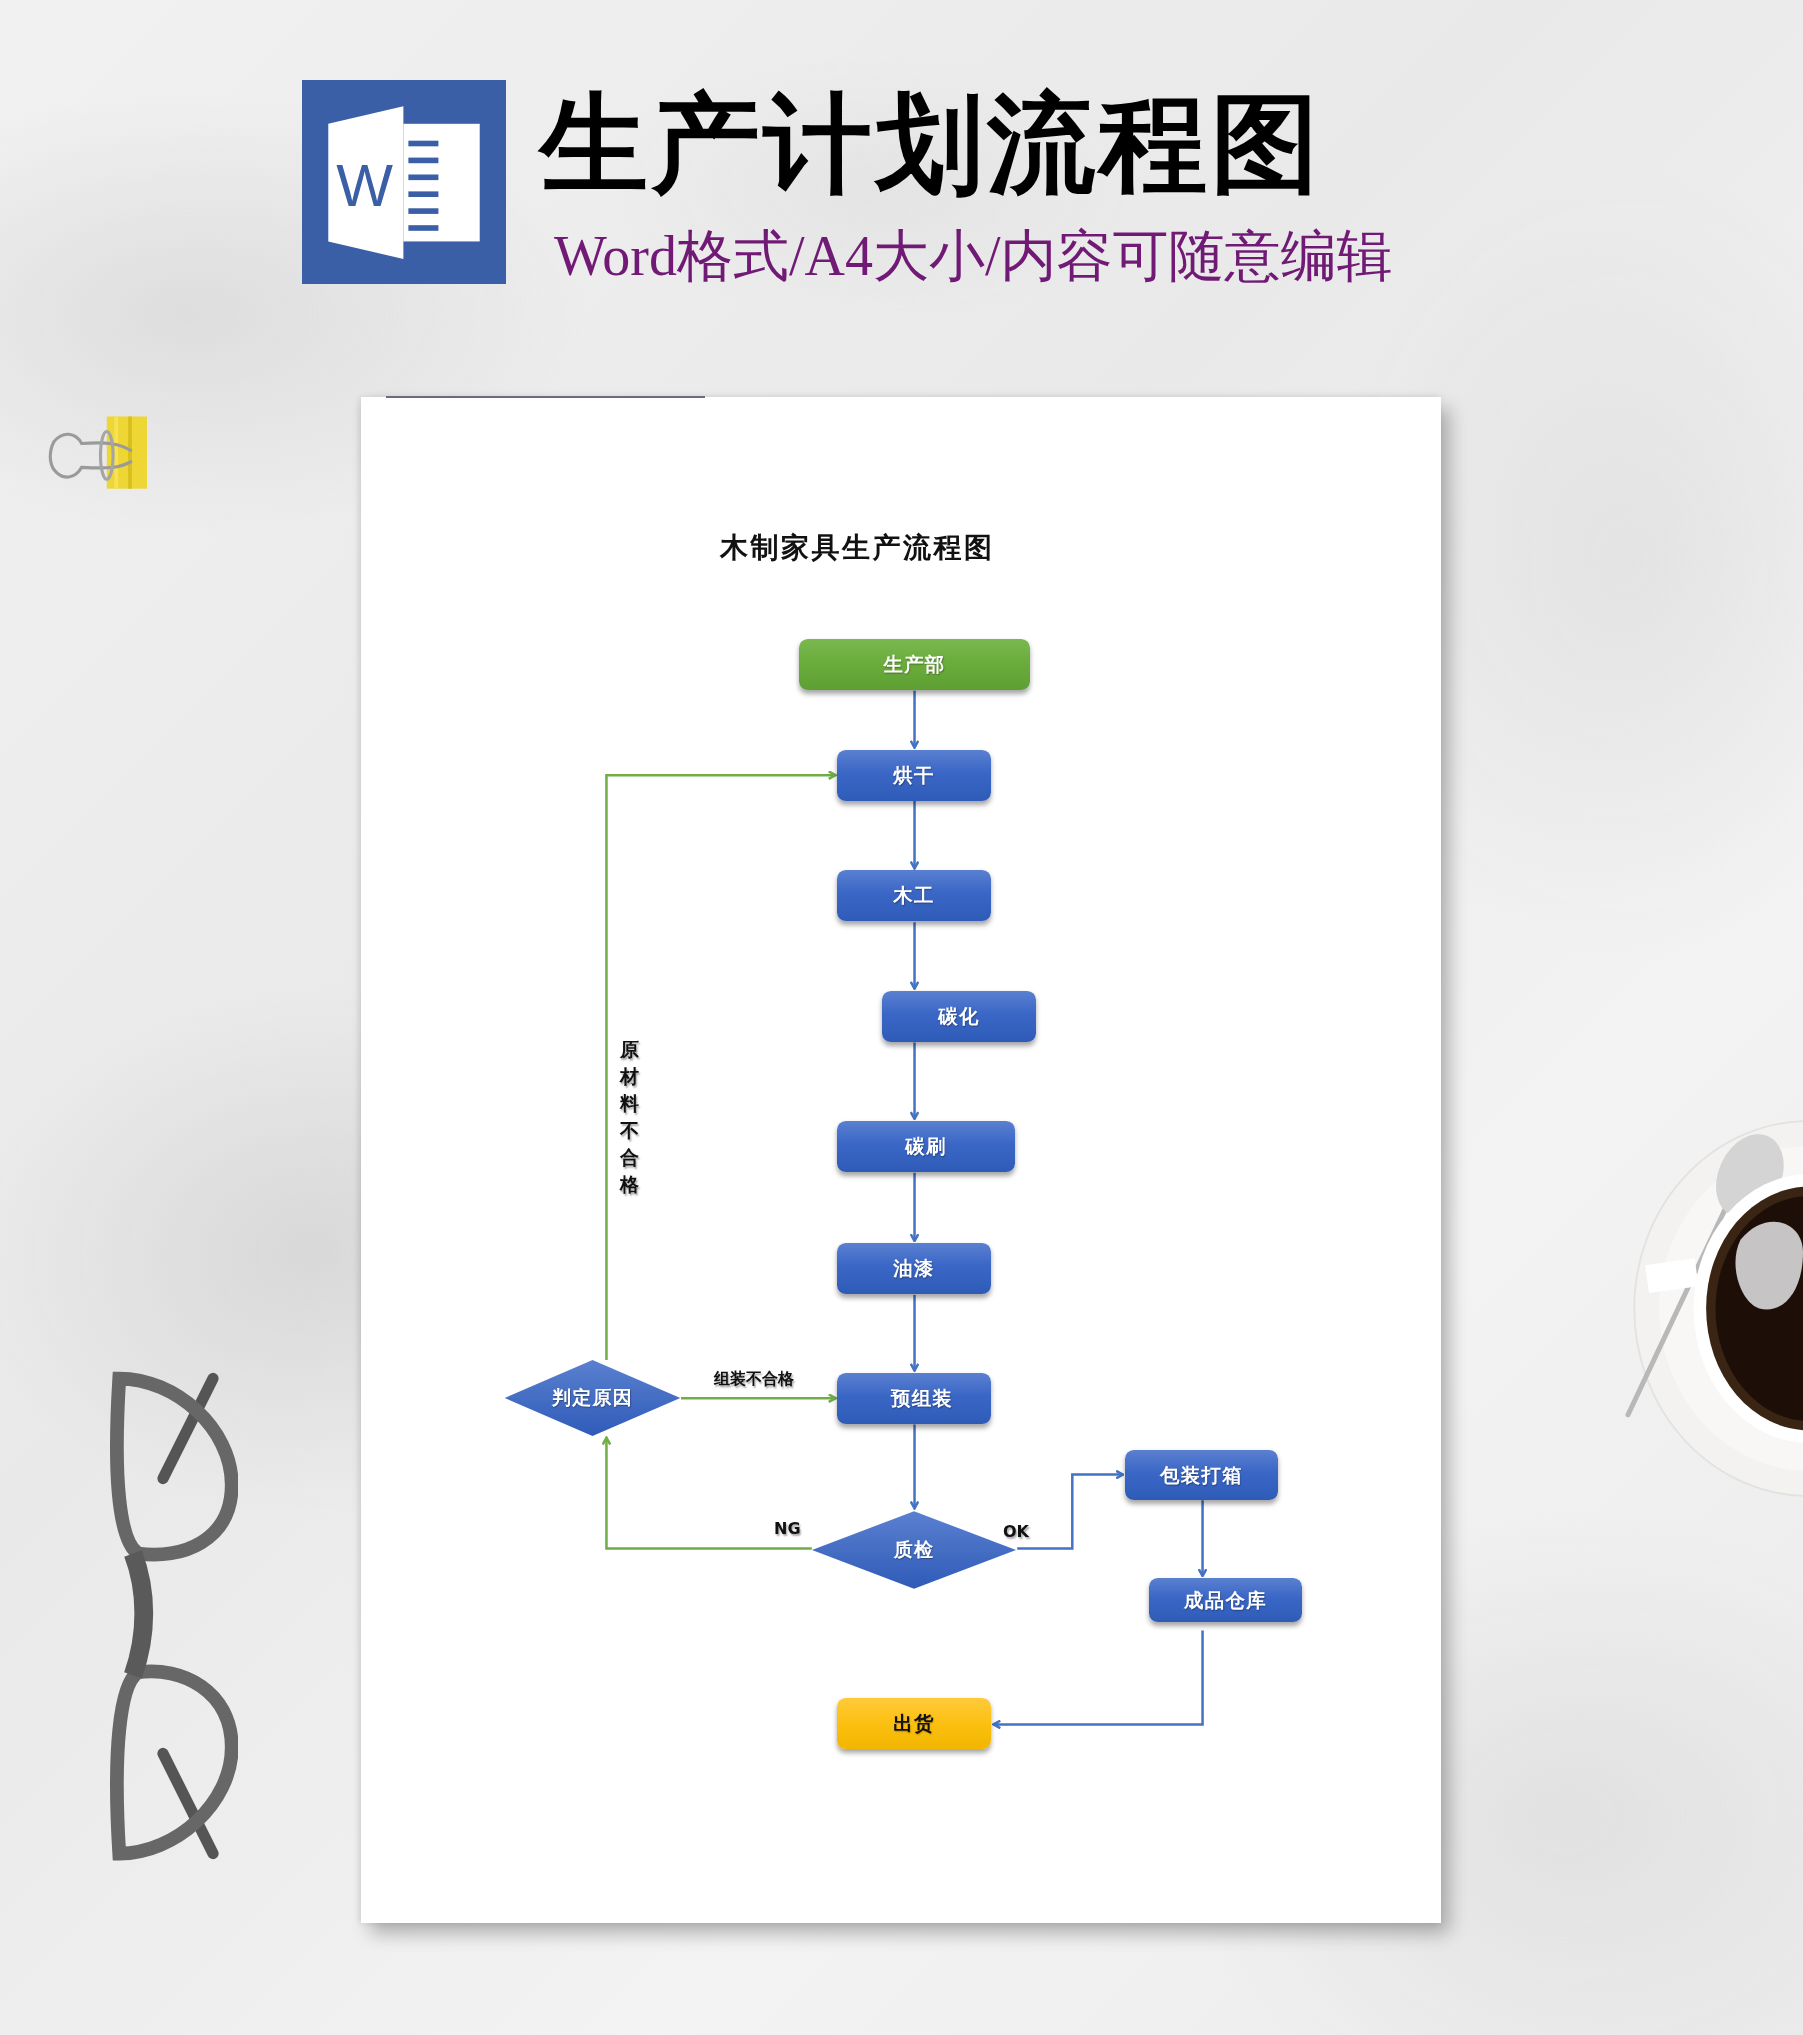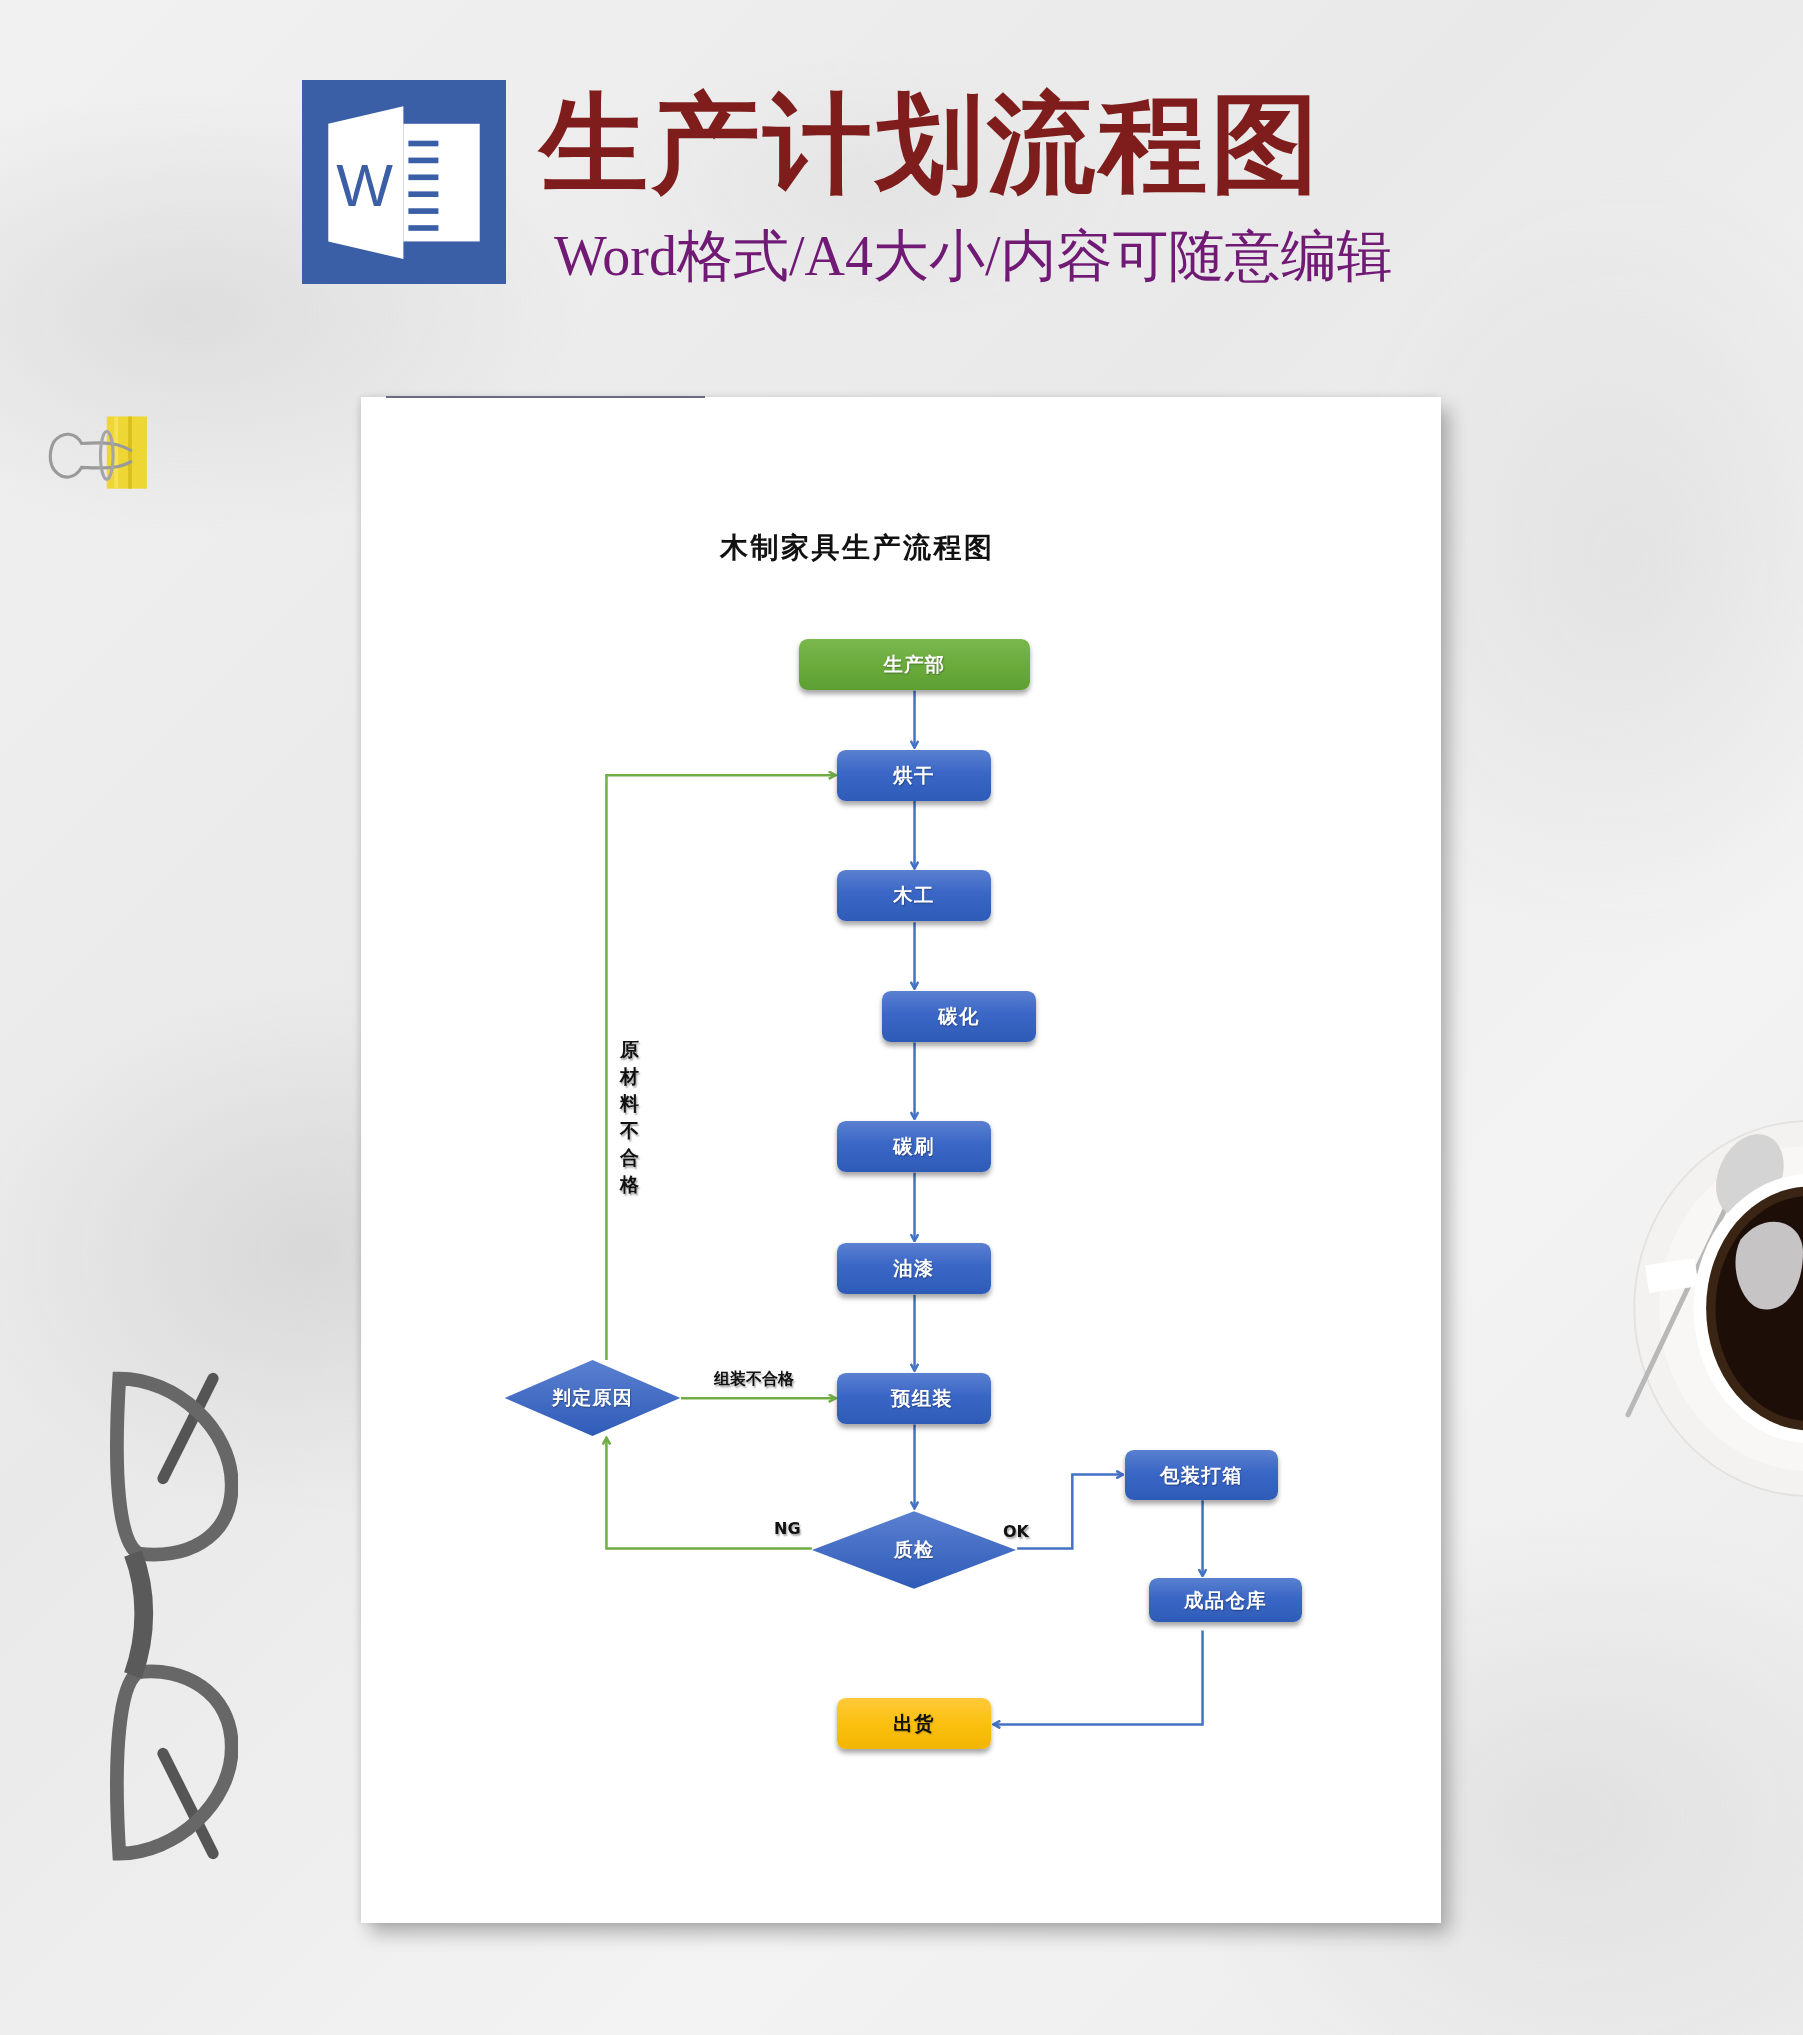--- a/index.html
+++ b/index.html
@@ -15,21 +15,21 @@
       linear-gradient(135deg, #f1f1f1 0%, #e9e9e9 40%, #f3f3f3 70%, #ebebeb 100%);
   }
   
   .word-logo {
     position: absolute; left: 302px; top: 80px; width: 204px; height: 204px;
     background: #3b5fa6;
   }
   .word-logo svg { width: 100%; height: 100%; display: block; }
   .main-title {
     position: absolute; left: 540px; top: 75px;
-    font-size: 108px; font-weight: bold; color: #7f1d1d; letter-spacing: 3.8px;
+    font-size: 108px; font-weight: bold; color: #000000; letter-spacing: 3.8px;
     line-height: 138px; white-space: nowrap;
     font-family: "DejaVu Sans", sans-serif;
   }
   .subtitle {
     position: absolute; left: 554px; top: 222px;
     font-size: 56px; color: #701a75; white-space: nowrap; line-height: 69px;
     font-family: Liberation Serif, serif;
   }
   
   .paper {
@@ -170,21 +170,21 @@
 </div>
 <div class="node blue" style="left:837px;top:750px;width:154px;height:51px;">
   <span>烘干</span>
 </div>
 <div class="node blue" style="left:837px;top:870px;width:154px;height:51px;">
   <span>木工</span>
 </div>
 <div class="node blue" style="left:882px;top:991px;width:154px;height:51px;">
   <span>碳化</span>
 </div>
-<div class="node blue" style="left:837px;top:1121px;width:154px;height:51px;">
+<div class="node blue" style="left:837px;top:1121px;width:178px;height:51px;">
   <span>碳刷</span>
 </div>
 <div class="node blue" style="left:837px;top:1243px;width:154px;height:51px;">
   <span>油漆</span>
 </div>
 <div class="node blue" style="left:837px;top:1373px;width:154px;height:51px;padding-left:16px;">
   <span>预组装</span>
 </div>
 <div class="node blue" style="left:1125px;top:1450px;width:153px;height:50px;">
   <span>包装打箱</span>

